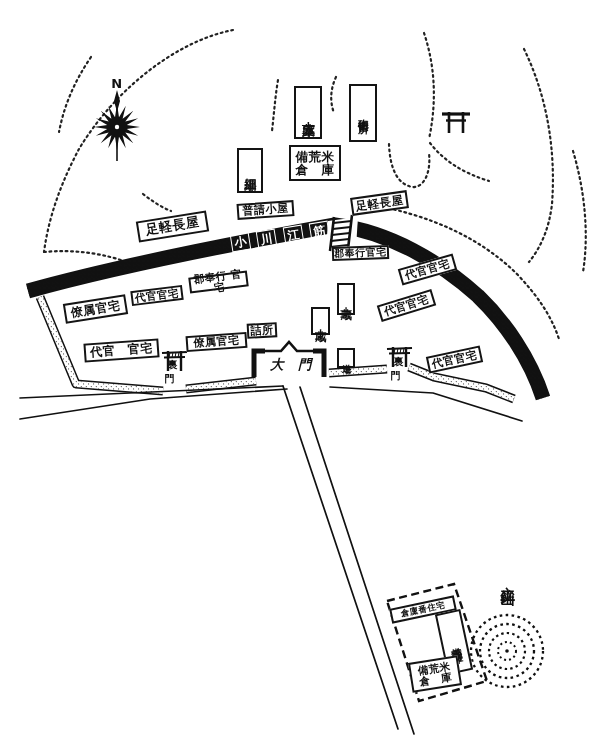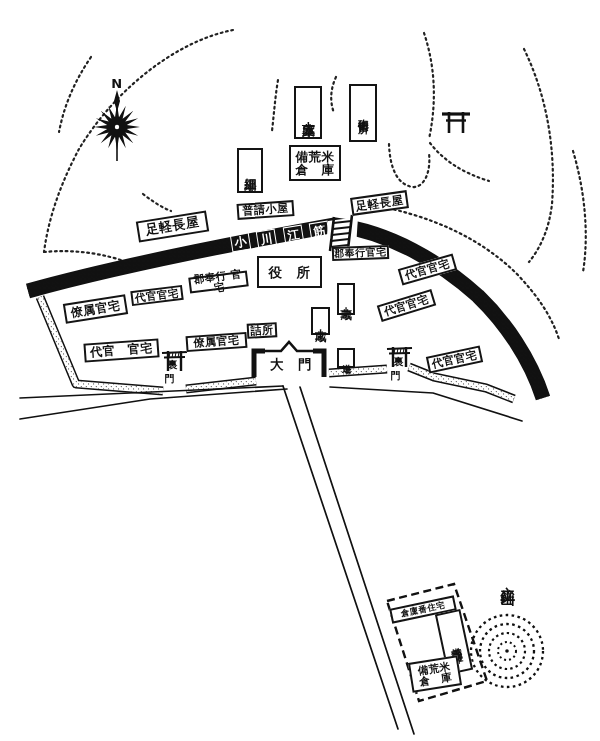--- a/index.html
+++ b/index.html
@@ -136,21 +136,20 @@
 倉　庫</div>
 
   <div class="box" style="left:351px;top:194px;width:57px;height:18px;font-size:11.5px;transform:rotate(-8deg);">足軽長屋</div>
 
   <div class="box" style="left:237px;top:202px;width:57px;height:16px;font-size:11px;transform:rotate(-4deg);">普請小屋</div>
 
   <div class="box" style="left:137px;top:216px;width:71px;height:21px;font-size:13px;transform:rotate(-9deg);">足軽長屋</div>
 
   <div class="box" style="left:332px;top:246px;width:57px;height:14px;font-size:10px;transform:rotate(-2deg);">郡奉行官宅</div>
 
-  <div class="box" style="left:257px;top:256px;width:65px;height:32px;font-size:13.5px;">役　所</div>
 
   <div class="box" style="left:399px;top:261px;width:57px;height:17px;font-size:11px;transform:rotate(-16deg);">代官官宅</div>
 
   <div class="box" style="left:189px;top:274px;width:59px;height:16px;font-size:10.5px;transform:rotate(-7deg);">郡奉行 官宅</div>
 
   <div class="box" style="left:131px;top:288px;width:52px;height:15px;font-size:10.5px;transform:rotate(-7deg);">代官官宅</div>
 
   <div class="box" style="left:64px;top:299px;width:63px;height:20px;font-size:12px;transform:rotate(-9deg);">僚属官宅</div>
 
   <div class="box vert" style="left:337px;top:283px;width:18px;height:32px;font-size:11.5px;">土蔵</div>
@@ -171,21 +170,21 @@
 
   <div class="box" style="left:390px;top:602px;width:66px;height:15px;font-size:8.5px;transform:rotate(-12deg);">倉廩番住宅</div>
 
   <div class="box vert" style="left:441px;top:611px;width:26px;height:62px;font-size:10.5px;transform:rotate(-12deg);">備荒米倉庫</div>
 
   <div class="box" style="left:410px;top:659px;width:50px;height:30px;font-size:10.5px;transform:rotate(-9deg);">備荒米
 倉　庫</div>
 
   <div class="box plain vert" style="left:495px;top:551px;width:24px;height:54px;font-size:14.5px;letter-spacing:2px;">立鉾山</div>
 
-  <div class="box plain" style="left:263px;top:356px;width:56px;height:16px;font-size:13.5px;">大　門</div>
+  <div class="box plain" style="left:263px;top:356px;width:56px;height:16px;font-size:13.5px;font-style:italic;">大　門</div>
 
   <div class="gatechar" style="left:166px;top:359px;width:13px;height:12px;font-size:10px;">裏</div>
   <div class="gatechar" style="left:163px;top:373px;width:13px;height:12px;font-size:10px;">門</div>
   <div class="gatechar" style="left:392px;top:356px;width:13px;height:12px;font-size:10px;">裏</div>
   <div class="gatechar" style="left:389px;top:370px;width:13px;height:12px;font-size:10px;">門</div>
 
   <div>
     <div class="riverchar" style="left:231px;top:233px;width:17px;height:16px;font-size:12px;transform:rotate(-9deg);">小</div>
     <div class="riverchar" style="left:257px;top:230px;width:17px;height:16px;font-size:12px;transform:rotate(-9deg);">川</div>
     <div class="riverchar" style="left:284px;top:226px;width:17px;height:16px;font-size:12px;transform:rotate(-9deg);">江</div>

